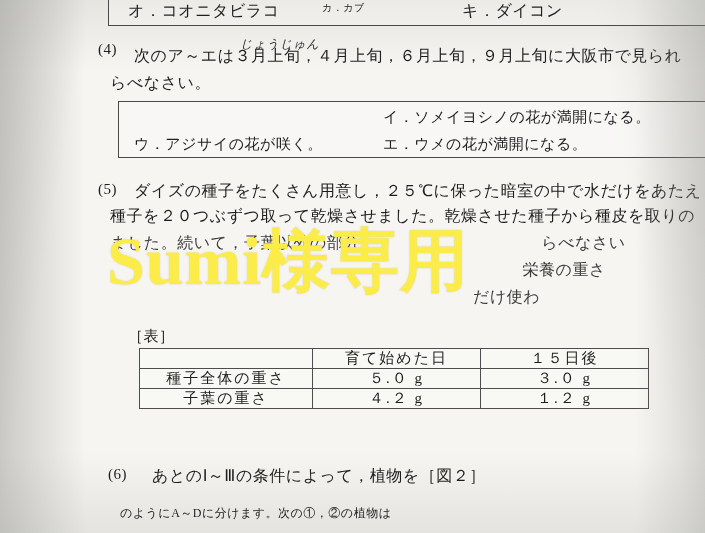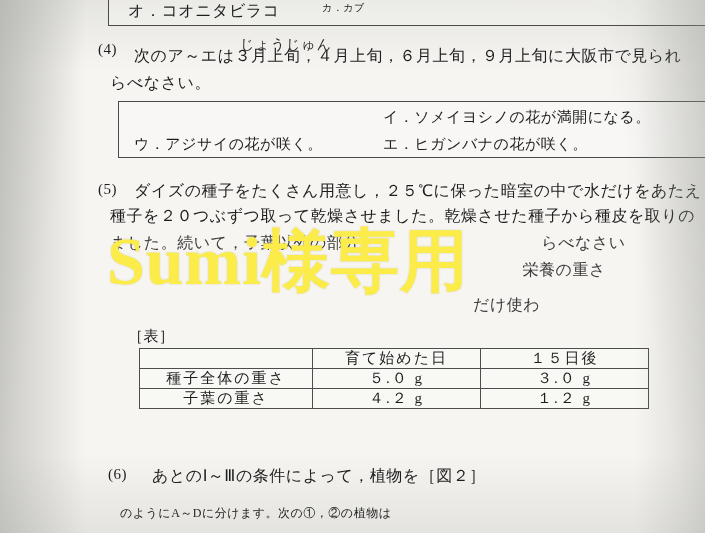--- a/index.html
+++ b/index.html
@@ -54,23 +54,24 @@
     letter-spacing: 0.5px;
   }
 
   .box {
     position: absolute;
     border: 1px solid #4a4a4a;
     background: rgba(255,255,255,0.25);
   }
 
   .rubi {
-    font-size: 14px;
+    font-size: 12px;
     letter-spacing: 1px;
     color: #2a2a2a;
+    font-style: italic;
   }
 
   
   table.data-table {
     position: absolute;
     border-collapse: collapse;
     font-family: "Liberation Serif", serif;
     font-size: 15px;
     color: #1d1d1d;
     background: rgba(255,255,255,0.28);
@@ -111,37 +112,38 @@
   }
 </style>
 </head>
 <body>
 
 <div id="page">
 
   <div class="box" style="left:108px; top:-14px; width:600px; height:38px;"></div>
   <div class="doc-text" style="left:128px; top:1px; font-size:16px;">オ．コオニタビラコ</div>
   <div class="doc-text" style="left:322px; top:1px; font-size:10px;">カ．カブ</div>
+  <div class="doc-text" style="left:462px; top:1px; font-size:16px;">キ．ダイコン</div>
 
   <div class="doc-text" style="left:98px; top:41px; font-size:15px;">(4)</div>
   <div class="doc-text rubi" style="left:240px; top:36px;">じょうじゅん</div>
   <div class="doc-text" style="left:134px; top:46px; font-size:16px;">次のア～エは３月上旬，４月上旬，６月上旬，９月上旬に大阪市で見られ</div>
   <div class="doc-text" style="left:110px; top:73px; font-size:16px;">らべなさい。</div>
 
   <div class="box" style="left:118px; top:101px; width:588px; height:55px;"></div>
   <div class="doc-text" style="left:383px; top:108px; font-size:15px;">イ．ソメイヨシノの花が満開になる。</div>
   <div class="doc-text" style="left:134px; top:135px; font-size:15px;">ウ．アジサイの花が咲く。</div>
-  <div class="doc-text" style="left:383px; top:135px; font-size:15px;">エ．ヒガンバナの花が咲く。</div>
+  <div class="doc-text" style="left:383px; top:135px; font-size:15px;">エ．ウメの花が満開になる。</div>
 
   <div class="doc-text" style="left:98px; top:181px; font-size:15px;">(5)</div>
   <div class="doc-text" style="left:134px; top:181px; font-size:16px;">ダイズの種子をたくさん用意し，２５℃に保った暗室の中で水だけをあたえ</div>
   <div class="doc-text" style="left:110px; top:206px; font-size:16px;">種子を２０つぶずつ取って乾燥させました。乾燥させた種子から種皮を取りの</div>
   <div class="doc-text faded" style="left:110px; top:233px; font-size:16px;">ました。続いて，子葉以外の部分　　　　　　　　　　　らべなさい</div>
   <div class="doc-text faded" style="left:110px; top:260px; font-size:16px;">　　　　　　　　　　　　　　　　　　　　　　　　　栄養の重さ</div>
-  <div class="doc-text faded" style="left:110px; top:287px; font-size:16px;margin-top:8px;">　　　　　　　　　　　　　　　　　　　　　　だけ使わ</div>
+  <div class="doc-text faded" style="left:110px; top:287px; font-size:16px;">　　　　　　　　　　　　　　　　　　　　　　だけ使わ</div>
 
   <div class="doc-text" style="left:128px; top:327px; font-size:15px;">［表］</div>
 
   <table class="data-table" style="left:139px; top:348px;">
     <tbody>
         <tr>
       <td class="rowhead"></td>
       <td class="val">育て始めた日</td>
       <td class="val">１５日後</td>
     </tr>

